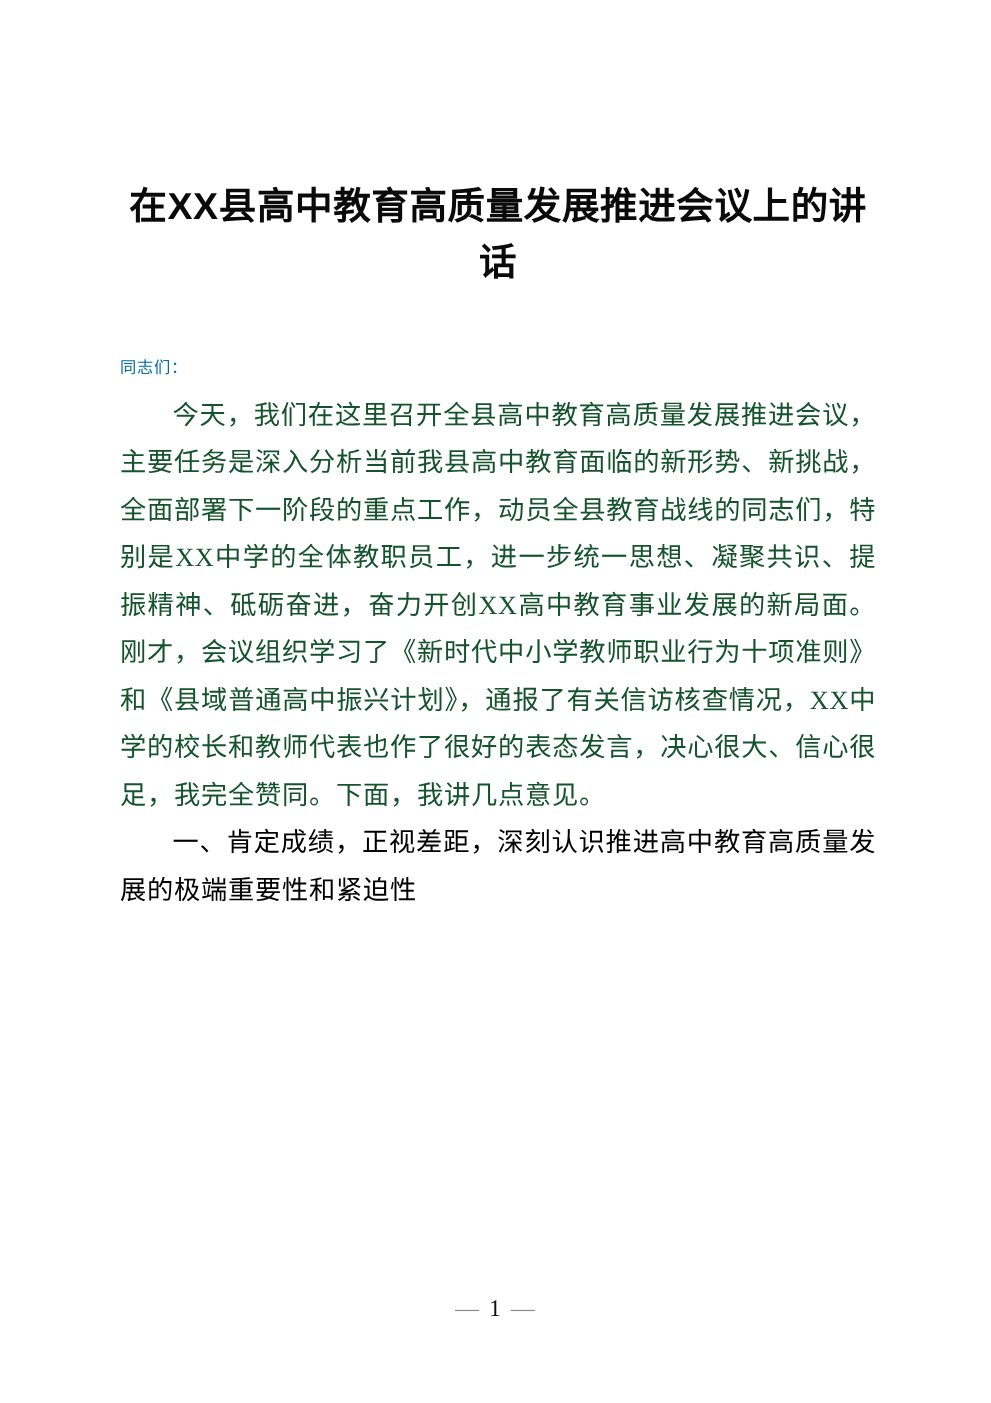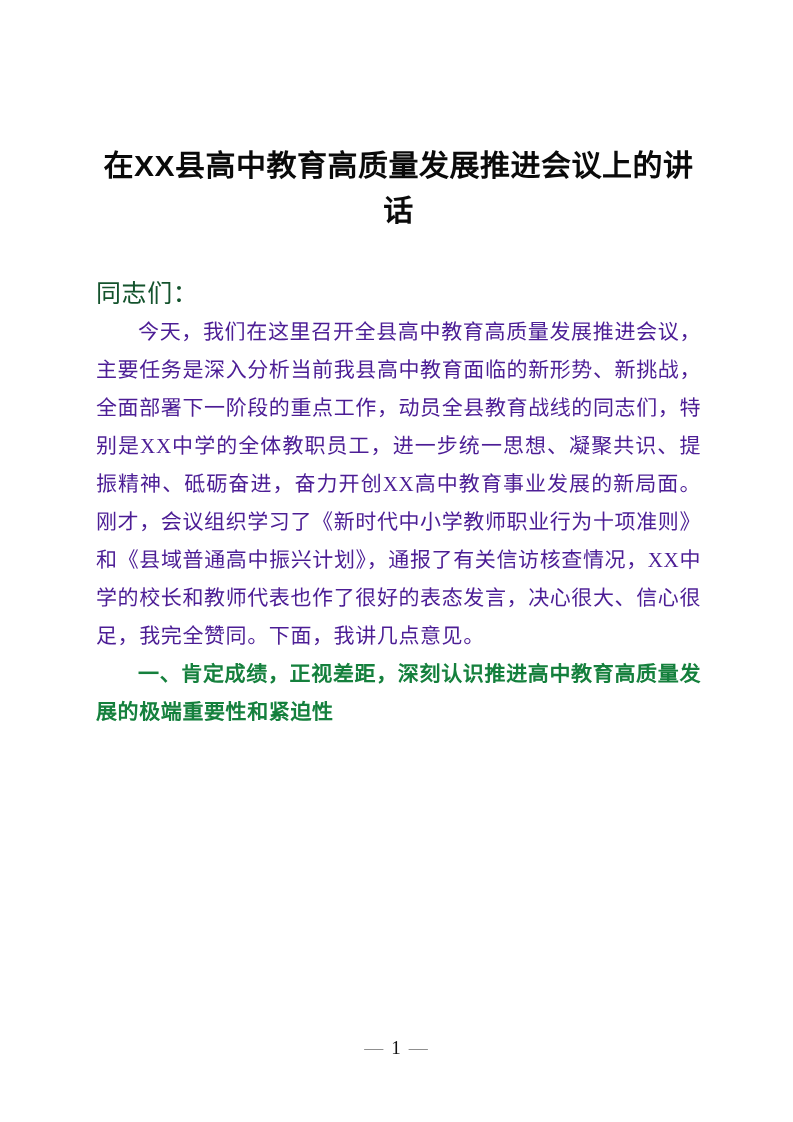--- a/index.html
+++ b/index.html
@@ -40,42 +40,42 @@
     text-align: center;
     letter-spacing: 0.5px;
     color: #0a0a0a;
     -webkit-font-smoothing: none;
   }
 
   
   .salutation {
     margin: 0;
     padding-top: 42px;
-    font-size: 25px;
+    font-size: 13px;
     line-height: 38px;
     letter-spacing: 0.6px;
-    color: #14532d;
+    color: #0369a1;
     text-align: justify;
     text-justify: inter-ideograph;
   }
 
   .para {
     margin: 0;
     font-size: 21px;
     line-height: 38px;
     letter-spacing: 0.6px;
-    color: #4c1d95;
+    color: #14532d;
     text-align: justify;
     text-justify: inter-ideograph;
     text-indent: 2em;
   }
 
   .para.section-heading {
-    font-weight: bold;
-    color: #15803d;
+    font-weight: normal;
+    color: #000000;
   }
 
   
   .page-footer {
     position: absolute;
     left: 0;
     right: 0;
     top: 1036px;
     text-align: center;
     font-size: 19px;

